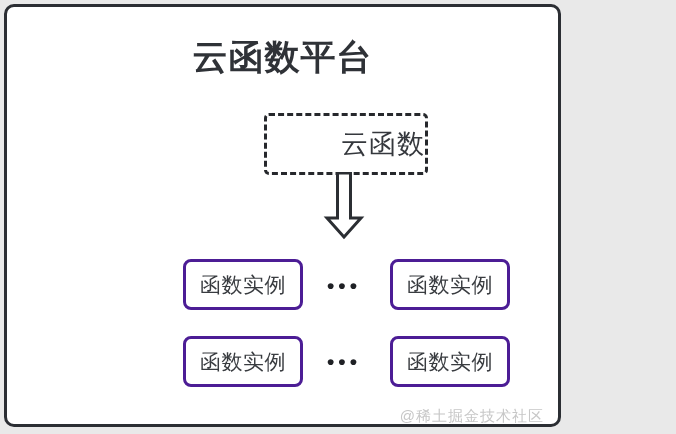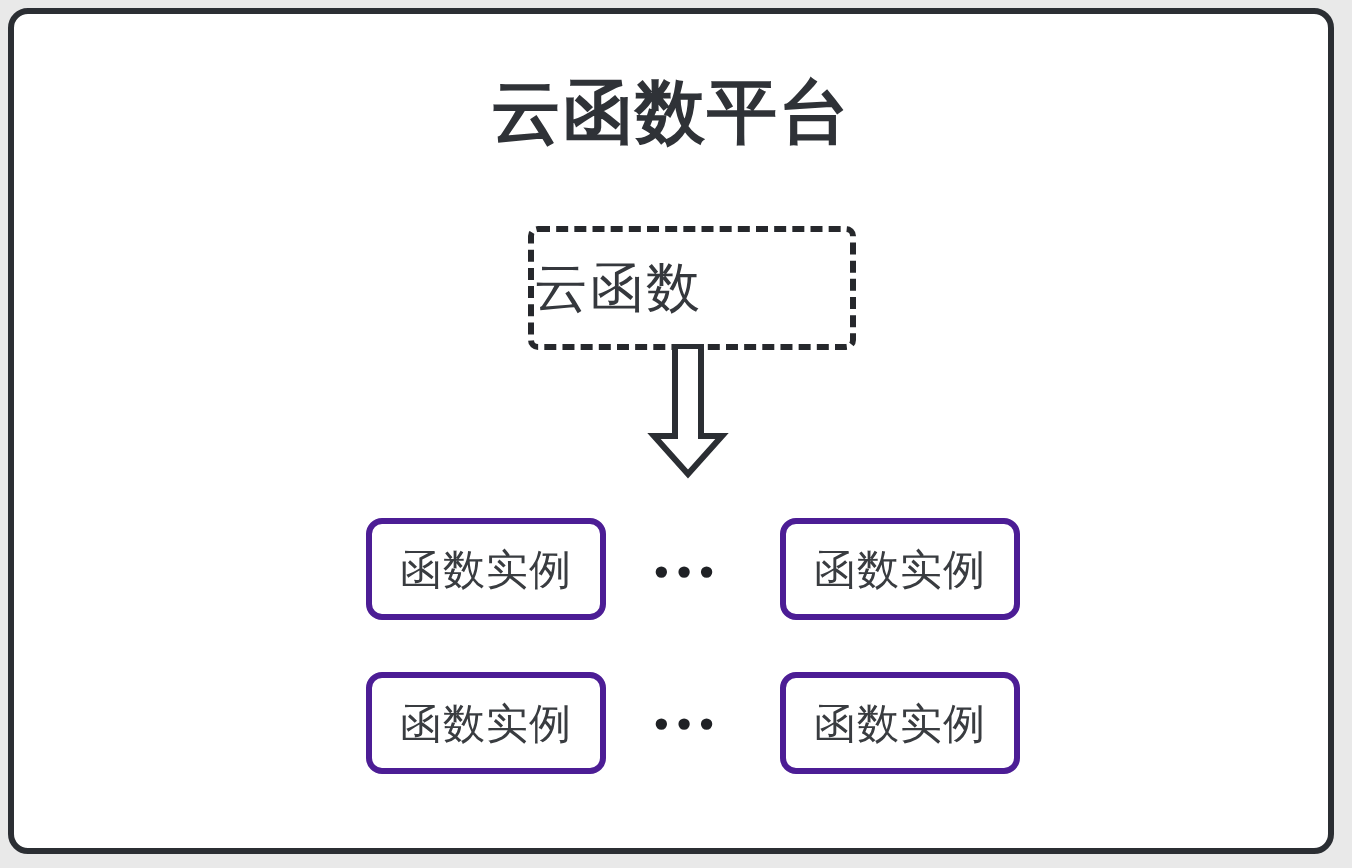--- a/index.html
+++ b/index.html
@@ -10,46 +10,45 @@
     overflow: hidden;
   }
   .canvas {
     position: relative;
     width: 676px; height: 434px;
     background: #e9e9e9;
   }
   .frame {
     position: absolute;
     left: 4px; top: 4px;
-    width: 663px; height: 423px;
+    width: 557px; height: 423px;
     background: #ffffff;
     border: 3px solid #2b2e33;
     border-radius: 10px;
-    font-family: Liberation Serif, serif;
   }
   .title {
     position: absolute;
     left: 0; right: 0; top: 31px;
     text-align: center;
     font-size: 35px;
     font-weight: bold;
     letter-spacing: 1px;
     color: #2f3237;
     line-height: 37px;
   }
   .dashed-box {
     position: absolute;
     left: 257px; top: 106px;
     width: 164px; height: 62px;
     border: 3px dashed #26282c;
     border-radius: 5px;
     background: #ffffff;
     display: flex;
     align-items: center;
-    justify-content: flex-start;
+    justify-content: flex-end;
   }
   .dashed-box span {
     font-size: 27px;
     color: #35383d;
     letter-spacing: 1px;
   }
   .arrow-svg {
     position: absolute;
     left: 316px; top: 165px;
     width: 42px; height: 68px;
@@ -123,15 +122,16 @@
     <div class="inst-box row2 col-left">
       <span>函数实例</span>
     </div>
 
     <div class="dots row2">•••</div>
 
     <div class="inst-box row2 col-right">
       <span>函数实例</span>
     </div>
 
+    <div class="watermark">@稀土掘金技术社区</div>
 
   </div>
 </div>
 
 </body></html>

